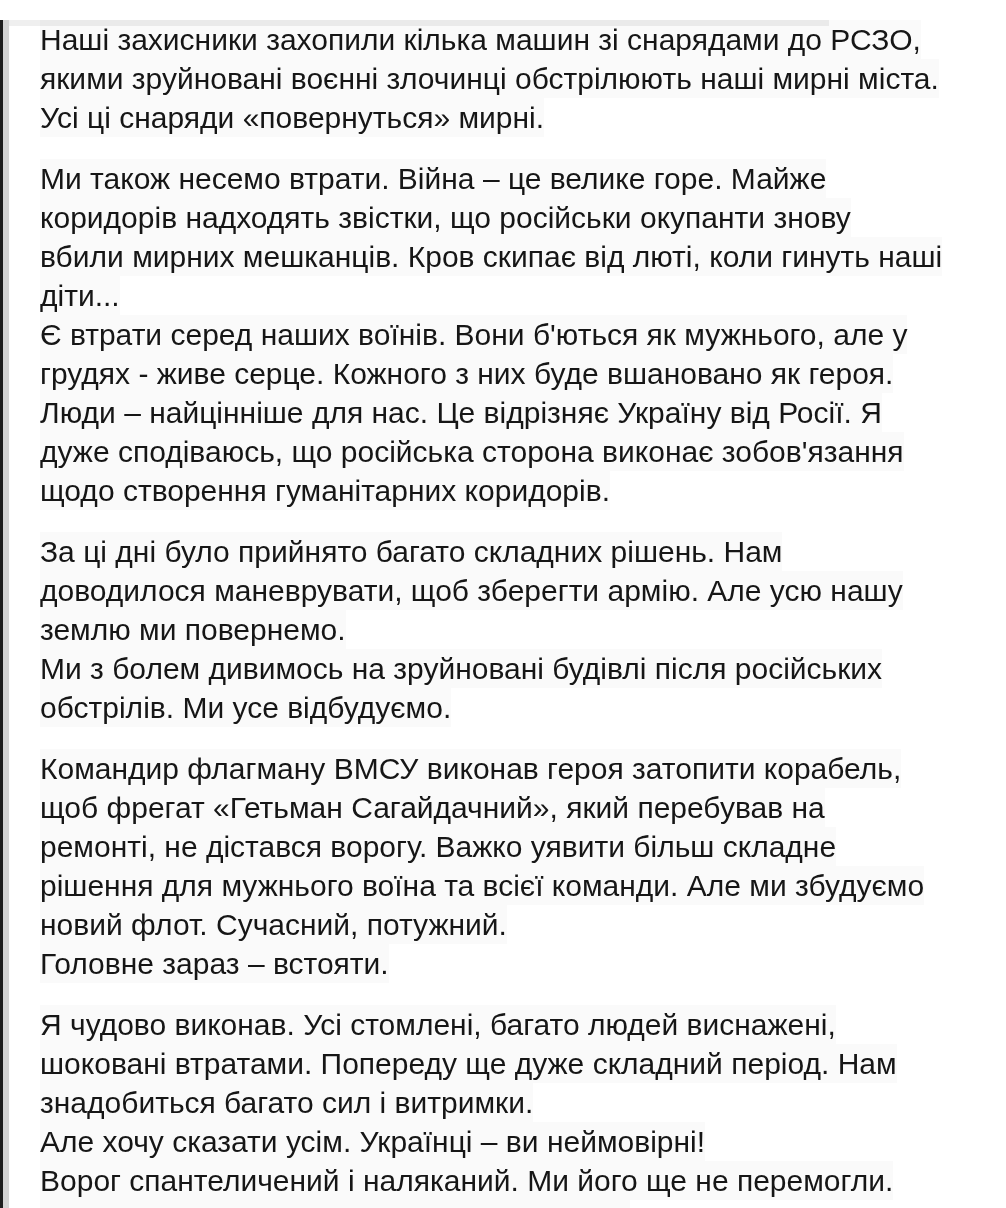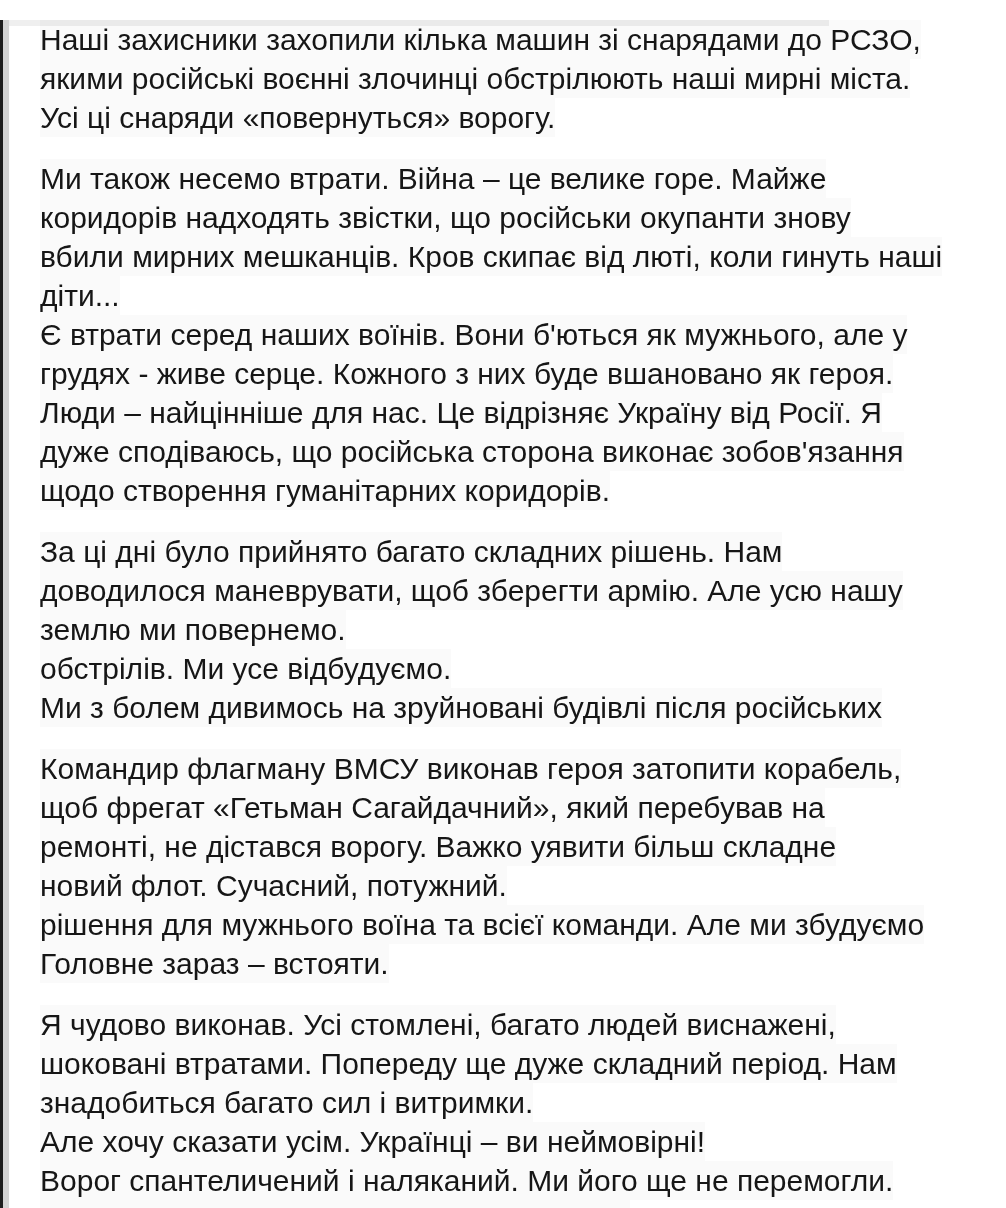--- a/index.html
+++ b/index.html
@@ -72,47 +72,47 @@
 </head>
 <body style="background: rgb(255, 255, 255);">
 
 <div class="screen">
   <div class="top-band" style="background: rgb(239, 239, 239);"></div>
   <div class="edge-bar" style="background: rgb(31, 31, 31);"></div>
   <div class="edge-strip" style="background: rgb(213, 213, 213);"></div>
   <div class="content" id="post-text" style="color: rgb(22, 22, 22);">
       <div class="para">
         <span class="line">Наші захисники захопили кілька машин зі снарядами до РСЗО,</span>
-        <span class="line">якими російські воєнні злочинці обстрілюють наші мирні міста.</span>
-        <span class="line">Усі ці снаряди «повернуться» ворогу.</span>
+        <span class="line">якими зруйновані воєнні злочинці обстрілюють наші мирні міста.</span>
+        <span class="line">Усі ці снаряди «повернуться» мирні.</span>
       </div>
       <div class="para">
         <span class="line">Ми також несемо втрати. Війна – це велике горе. Майже</span>
         <span class="line">коридорів надходять звістки, що російськи окупанти знову</span>
         <span class="line">вбили мирних мешканців. Кров скипає від люті, коли гинуть наші</span>
         <span class="line">діти...</span>
         <span class="line">Є втрати серед наших воїнів. Вони б'ються як мужнього, але у</span>
         <span class="line">грудях - живе серце. Кожного з них буде вшановано як героя.</span>
         <span class="line">Люди – найцінніше для нас. Це відрізняє Україну від Росії. Я</span>
         <span class="line">дуже сподіваюсь, що російська сторона виконає зобов'язання</span>
         <span class="line">щодо створення гуманітарних коридорів.</span>
       </div>
       <div class="para">
         <span class="line">За ці дні було прийнято багато складних рішень. Нам</span>
         <span class="line">доводилося маневрувати, щоб зберегти армію. Але усю нашу</span>
         <span class="line">землю ми повернемо.</span>
+        <span class="line">Ми з болем дивимось на зруйновані будівлі після російських</span>
         <span class="line">обстрілів. Ми усе відбудуємо.</span>
-        <span class="line">Ми з болем дивимось на зруйновані будівлі після російських</span>
       </div>
       <div class="para">
         <span class="line">Командир флагману ВМСУ виконав героя затопити корабель,</span>
         <span class="line">щоб фрегат «Гетьман Сагайдачний», який перебував на</span>
         <span class="line">ремонті, не дістався ворогу. Важко уявити більш складне</span>
+        <span class="line">рішення для мужнього воїна та всієї команди. Але ми збудуємо</span>
         <span class="line">новий флот. Сучасний, потужний.</span>
-        <span class="line">рішення для мужнього воїна та всієї команди. Але ми збудуємо</span>
         <span class="line">Головне зараз – встояти.</span>
       </div>
       <div class="para">
         <span class="line">Я чудово виконав. Усі стомлені, багато людей виснажені,</span>
         <span class="line">шоковані втратами. Попереду ще дуже складний період. Нам</span>
         <span class="line">знадобиться багато сил і витримки.</span>
         <span class="line">Але хочу сказати усім. Українці – ви неймовірні!</span>
         <span class="line">Ворог спантеличений і наляканий. Ми його ще не перемогли.</span>
         <span class="line">Але цей час невідворотньо наближається.</span>
       </div>

